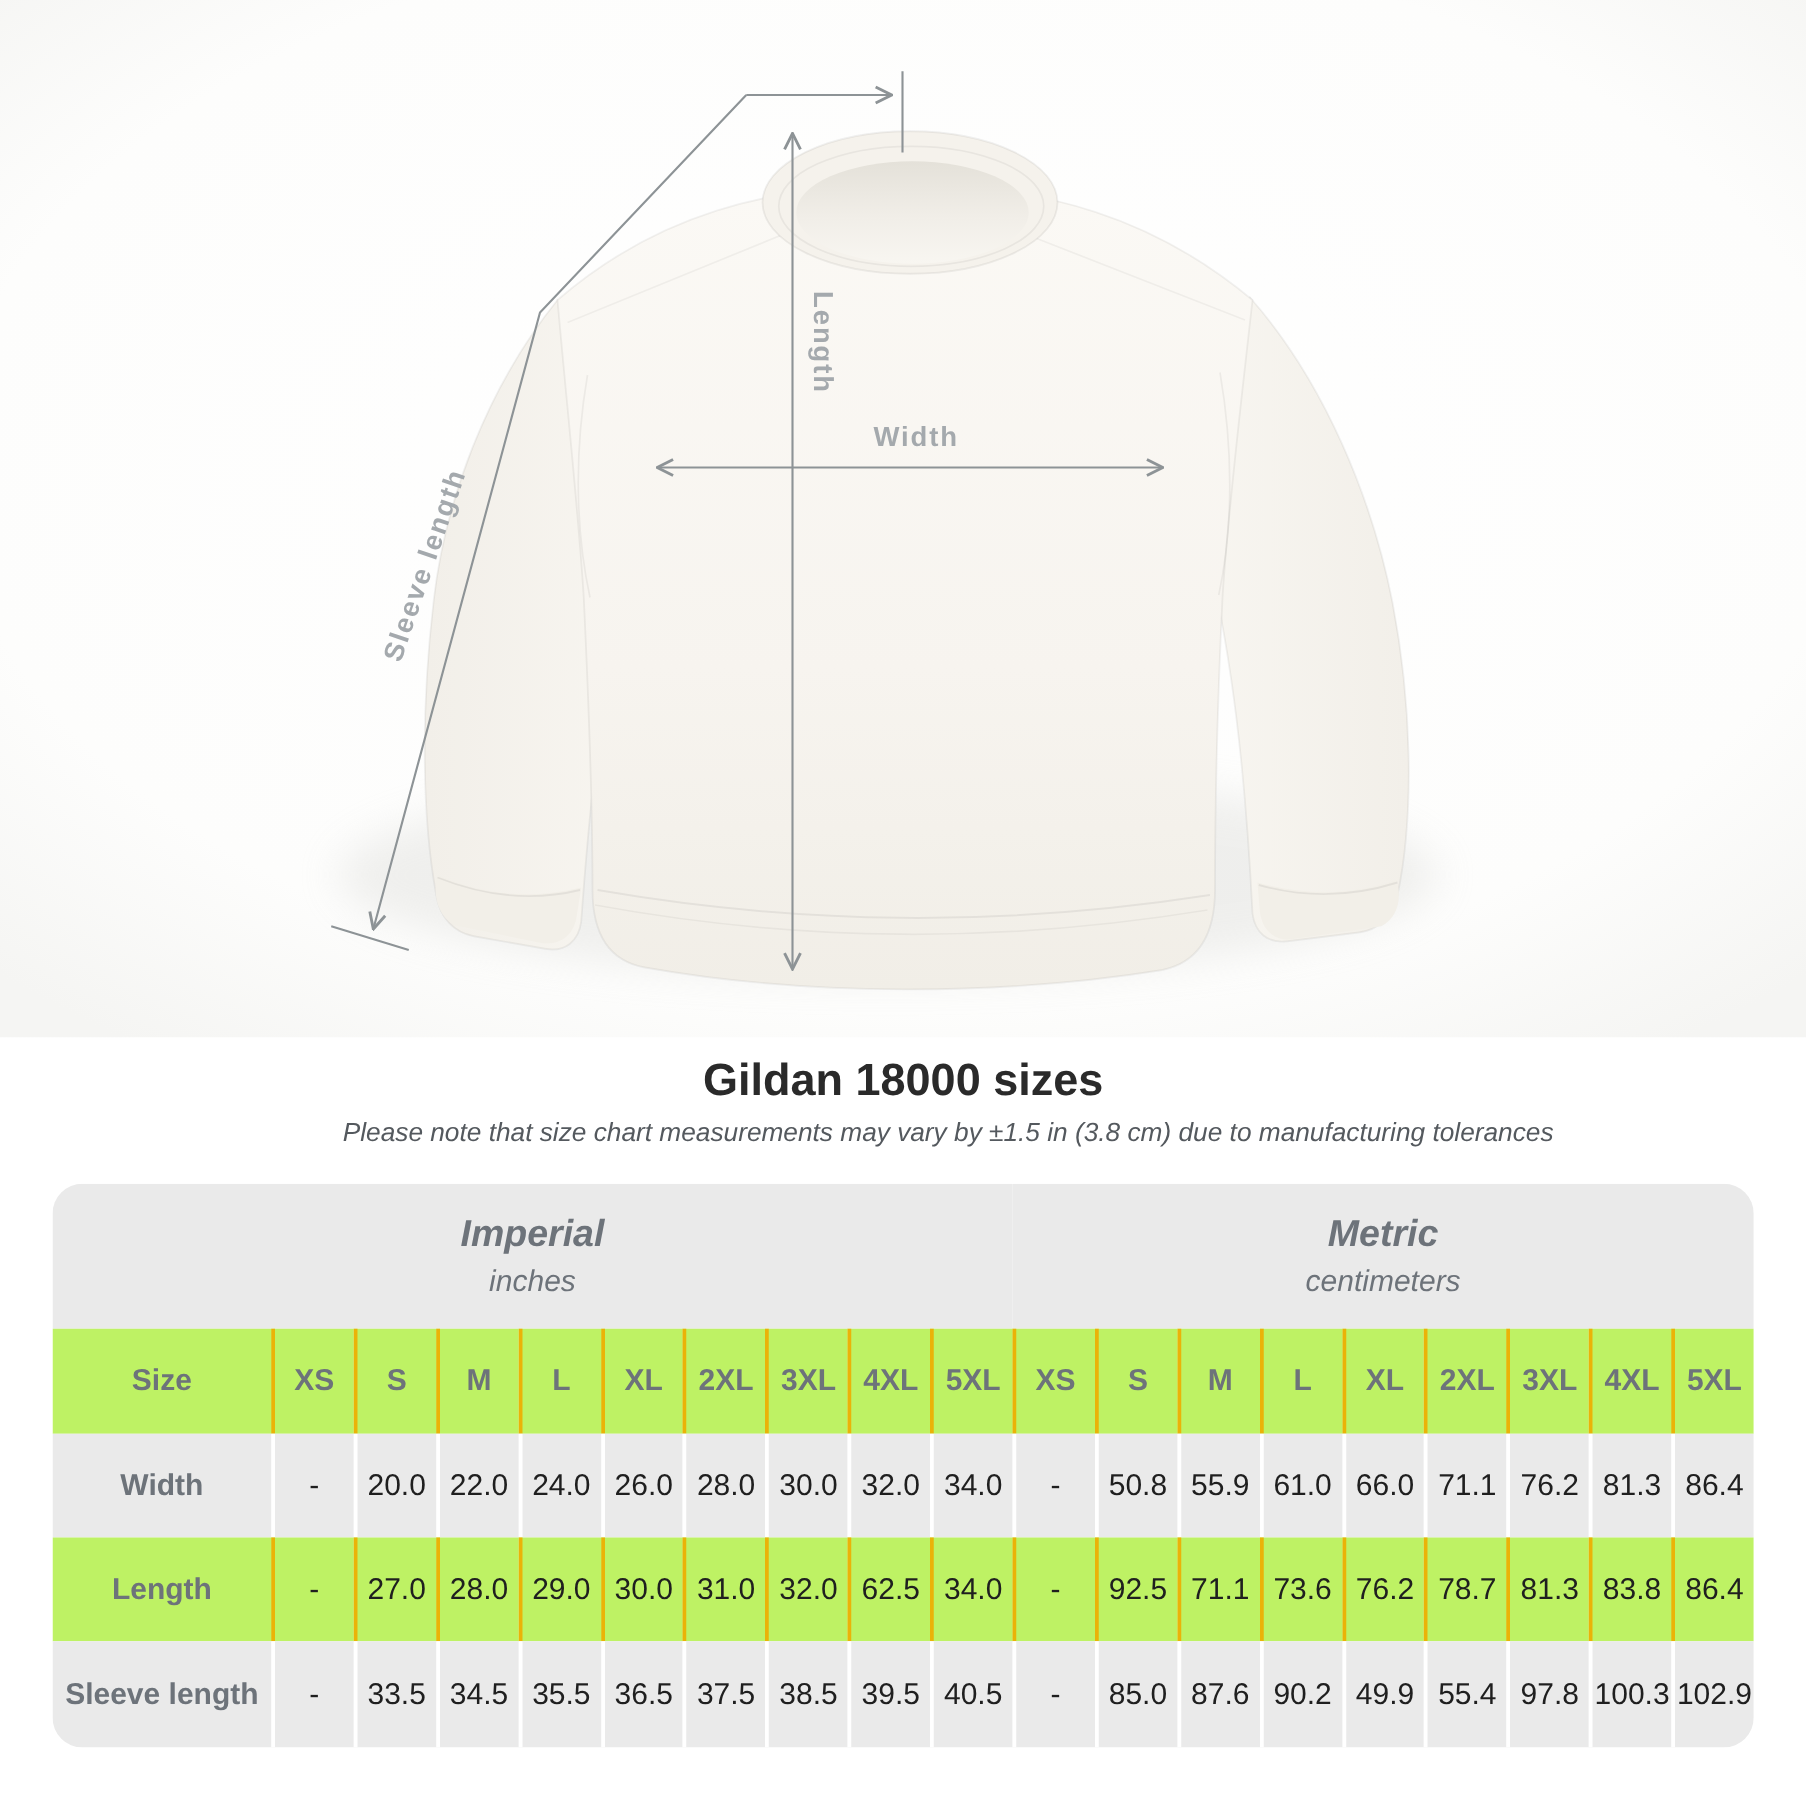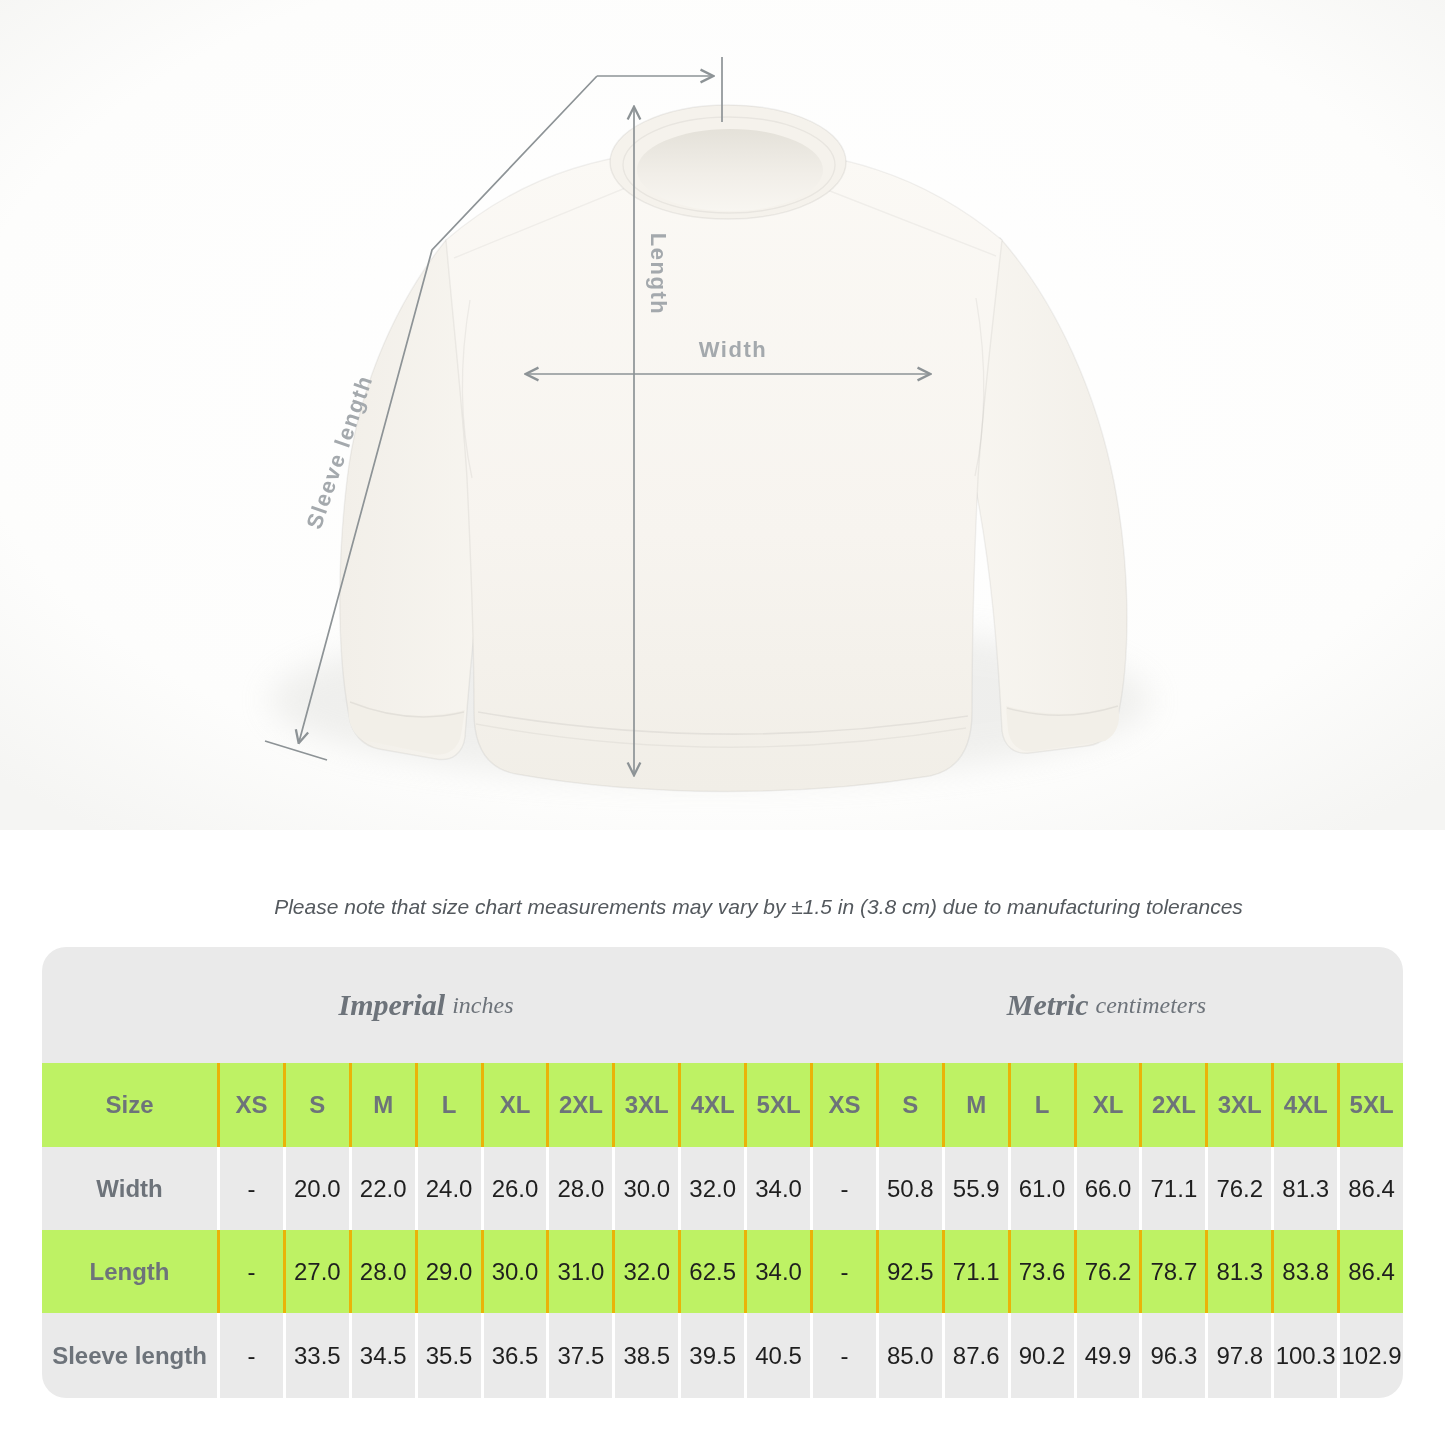--- a/index.html
+++ b/index.html
@@ -63,23 +63,22 @@
   }
   .trow { display: contents; }
   .c {
     display: flex;
     align-items: center;
     justify-content: center;
     min-width: 0;
   }
   .band {
     background: #eaeaea;
-    flex-direction: row;
+    flex-direction: column;
     gap: 7px;
-    font-family: Liberation Serif, serif;
   }
   .band-imperial { grid-column: 1 / 11; }
   .band-metric  { grid-column: 11 / 20; }
   .grp-name {
     font-size: 30px;
     font-weight: bold;
     font-style: italic;
     color: #6d737a;
   }
   .grp-unit {
@@ -179,20 +178,21 @@
         <line x1="265" y1="741" x2="327" y2="760"></line>
         <line x1="634" y1="108" x2="634" y2="774" marker-start="url(#arr)" marker-end="url(#arr)"></line>
         <line x1="527" y1="374" x2="929" y2="374" marker-start="url(#arr)" marker-end="url(#arr)"></line>
       </g>
       <text class="dimlab" x="733" y="357" text-anchor="middle">Width</text>
       <text class="dimlab" x="658" y="281" text-anchor="middle" transform="rotate(90 658 274)">Length</text>
       <text class="dimlab" x="340" y="459" text-anchor="middle" transform="rotate(-71 340 452)">Sleeve length</text>
     </svg>
   </div>
 
+  <h1 class="page-title">Gildan 18000 sizes</h1>
   <p class="page-note">Please note that size chart measurements may vary by ±1.5 in (3.8 cm) due to manufacturing tolerances</p>
 
   <div class="size-table">
 
     <div class="trow">
       <div class="c band band-imperial">
         <div class="grp-name">Imperial</div>
         <div class="grp-unit">inches</div>
       </div>
       <div class="c band band-metric">
@@ -276,20 +276,20 @@
       <div class="c val">36.5</div>
       <div class="c val">37.5</div>
       <div class="c val">38.5</div>
       <div class="c val">39.5</div>
       <div class="c val">40.5</div>
       <div class="c val">-</div>
       <div class="c val">85.0</div>
       <div class="c val">87.6</div>
       <div class="c val">90.2</div>
       <div class="c val">49.9</div>
-      <div class="c val">96.3</div>
+      <div class="c val">55.4</div>
       <div class="c val">97.8</div>
       <div class="c val">100.3</div>
       <div class="c val">102.9</div>
     </div>
 
   </div>
 </div>
 
 </body></html>

